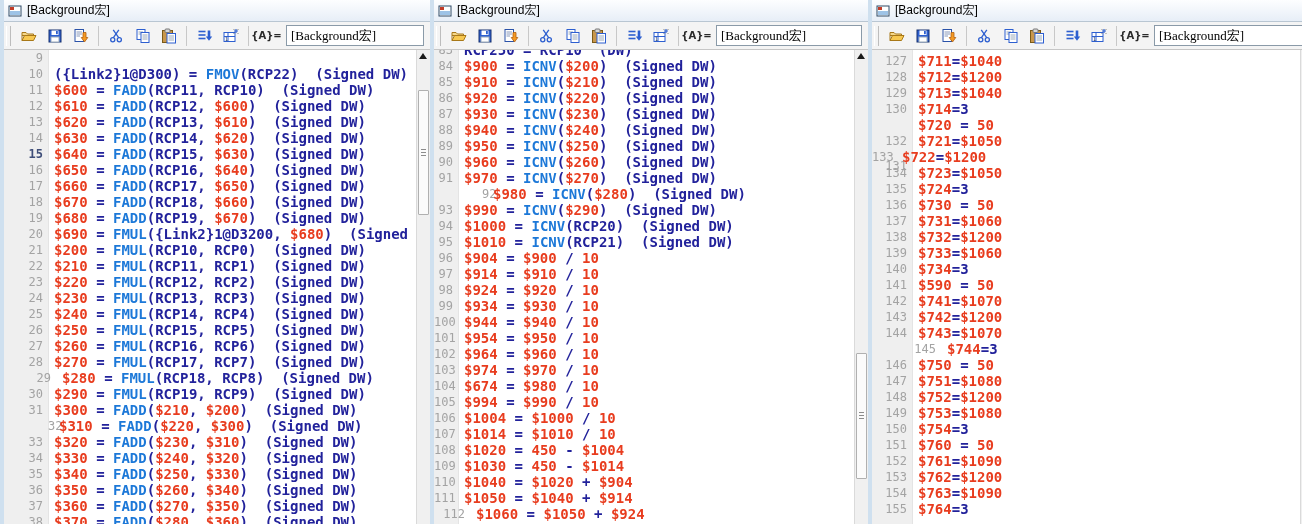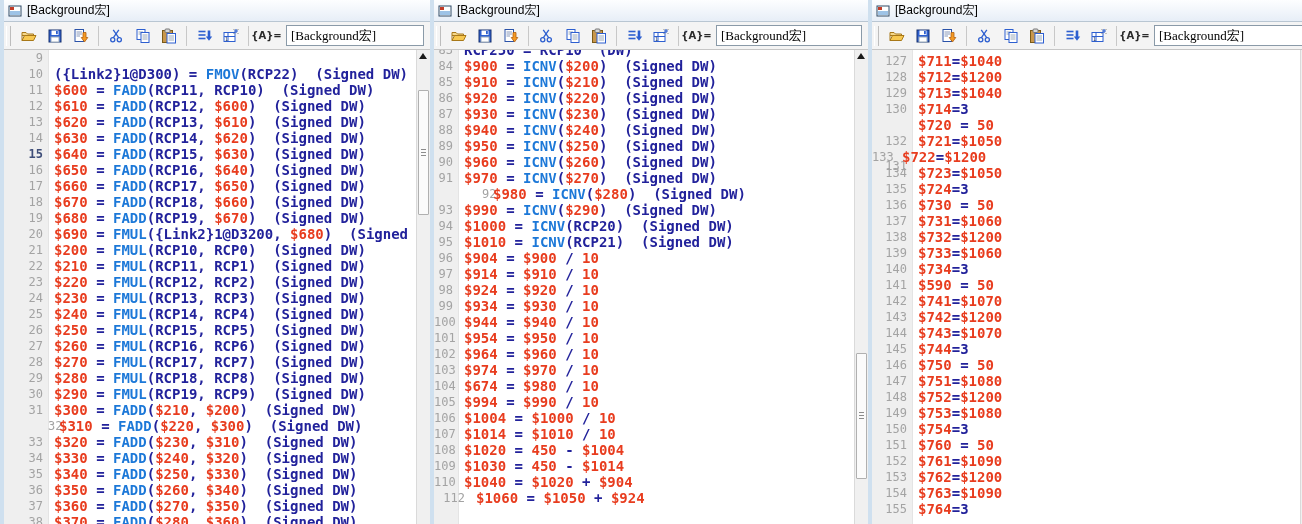--- a/index.html
+++ b/index.html
@@ -177,21 +177,21 @@
         <div class="line"><span class="lnum" style="width: 44px;">19</span><span class="codeseg"><span class="tok-r">$680</span><span class="tok-n"> = </span><span class="tok-f">FADD</span><span class="tok-n">(RCP19, </span><span class="tok-r">$670</span><span class="tok-n">)  (Signed DW)</span></span></div>
         <div class="line"><span class="lnum" style="width: 44px;">20</span><span class="codeseg"><span class="tok-r">$690</span><span class="tok-n"> = </span><span class="tok-f">FMUL</span><span class="tok-n">({Link2}1@D3200, </span><span class="tok-r">$680</span><span class="tok-n">)  (Signed DW)</span></span></div>
         <div class="line"><span class="lnum" style="width: 44px;">21</span><span class="codeseg"><span class="tok-r">$200</span><span class="tok-n"> = </span><span class="tok-f">FMUL</span><span class="tok-n">(RCP10, RCP0)  (Signed DW)</span></span></div>
         <div class="line"><span class="lnum" style="width: 44px;">22</span><span class="codeseg"><span class="tok-r">$210</span><span class="tok-n"> = </span><span class="tok-f">FMUL</span><span class="tok-n">(RCP11, RCP1)  (Signed DW)</span></span></div>
         <div class="line"><span class="lnum" style="width: 44px;">23</span><span class="codeseg"><span class="tok-r">$220</span><span class="tok-n"> = </span><span class="tok-f">FMUL</span><span class="tok-n">(RCP12, RCP2)  (Signed DW)</span></span></div>
         <div class="line"><span class="lnum" style="width: 44px;">24</span><span class="codeseg"><span class="tok-r">$230</span><span class="tok-n"> = </span><span class="tok-f">FMUL</span><span class="tok-n">(RCP13, RCP3)  (Signed DW)</span></span></div>
         <div class="line"><span class="lnum" style="width: 44px;">25</span><span class="codeseg"><span class="tok-r">$240</span><span class="tok-n"> = </span><span class="tok-f">FMUL</span><span class="tok-n">(RCP14, RCP4)  (Signed DW)</span></span></div>
         <div class="line"><span class="lnum" style="width: 44px;">26</span><span class="codeseg"><span class="tok-r">$250</span><span class="tok-n"> = </span><span class="tok-f">FMUL</span><span class="tok-n">(RCP15, RCP5)  (Signed DW)</span></span></div>
         <div class="line"><span class="lnum" style="width: 44px;">27</span><span class="codeseg"><span class="tok-r">$260</span><span class="tok-n"> = </span><span class="tok-f">FMUL</span><span class="tok-n">(RCP16, RCP6)  (Signed DW)</span></span></div>
         <div class="line"><span class="lnum" style="width: 44px;">28</span><span class="codeseg"><span class="tok-r">$270</span><span class="tok-n"> = </span><span class="tok-f">FMUL</span><span class="tok-n">(RCP17, RCP7)  (Signed DW)</span></span></div>
-        <div class="line"><span class="lnum" style="width: 44px;">29</span><span class="codeseg"><span class="tok-r">$280</span><span class="tok-n"> = </span><span class="tok-f">FMUL</span><span class="tok-n">(RCP18, RCP8)  (Signed DW)</span></span></div>
+        <div class="line"><span class="lnum" style="width: 44px; margin-left: 8px;">29</span><span class="codeseg"><span class="tok-r">$280</span><span class="tok-n"> = </span><span class="tok-f">FMUL</span><span class="tok-n">(RCP18, RCP8)  (Signed DW)</span></span></div>
         <div class="line"><span class="lnum" style="width: 44px;">30</span><span class="codeseg"><span class="tok-r">$290</span><span class="tok-n"> = </span><span class="tok-f">FMUL</span><span class="tok-n">(RCP19, RCP9)  (Signed DW)</span></span></div>
         <div class="line"><span class="lnum" style="width: 44px;">31</span><span class="codeseg"><span class="tok-r">$300</span><span class="tok-n"> = </span><span class="tok-f">FADD</span><span class="tok-n">(</span><span class="tok-r">$210</span><span class="tok-n">, </span><span class="tok-r">$200</span><span class="tok-n">)  (Signed DW)</span></span></div>
         <div class="line"><span class="lnum" style="width: 44px; padding-left: 44px;">32</span><span class="codeseg"><span class="tok-r">$310</span><span class="tok-n"> = </span><span class="tok-f">FADD</span><span class="tok-n">(</span><span class="tok-r">$220</span><span class="tok-n">, </span><span class="tok-r">$300</span><span class="tok-n">)  (Signed DW)</span></span></div>
         <div class="line"><span class="lnum" style="width: 44px;">33</span><span class="codeseg"><span class="tok-r">$320</span><span class="tok-n"> = </span><span class="tok-f">FADD</span><span class="tok-n">(</span><span class="tok-r">$230</span><span class="tok-n">, </span><span class="tok-r">$310</span><span class="tok-n">)  (Signed DW)</span></span></div>
         <div class="line"><span class="lnum" style="width: 44px;">34</span><span class="codeseg"><span class="tok-r">$330</span><span class="tok-n"> = </span><span class="tok-f">FADD</span><span class="tok-n">(</span><span class="tok-r">$240</span><span class="tok-n">, </span><span class="tok-r">$320</span><span class="tok-n">)  (Signed DW)</span></span></div>
         <div class="line"><span class="lnum" style="width: 44px;">35</span><span class="codeseg"><span class="tok-r">$340</span><span class="tok-n"> = </span><span class="tok-f">FADD</span><span class="tok-n">(</span><span class="tok-r">$250</span><span class="tok-n">, </span><span class="tok-r">$330</span><span class="tok-n">)  (Signed DW)</span></span></div>
         <div class="line"><span class="lnum" style="width: 44px;">36</span><span class="codeseg"><span class="tok-r">$350</span><span class="tok-n"> = </span><span class="tok-f">FADD</span><span class="tok-n">(</span><span class="tok-r">$260</span><span class="tok-n">, </span><span class="tok-r">$340</span><span class="tok-n">)  (Signed DW)</span></span></div>
         <div class="line"><span class="lnum" style="width: 44px;">37</span><span class="codeseg"><span class="tok-r">$360</span><span class="tok-n"> = </span><span class="tok-f">FADD</span><span class="tok-n">(</span><span class="tok-r">$270</span><span class="tok-n">, </span><span class="tok-r">$350</span><span class="tok-n">)  (Signed DW)</span></span></div>
         <div class="line"><span class="lnum" style="width: 44px;">38</span><span class="codeseg"><span class="tok-r">$370</span><span class="tok-n"> = </span><span class="tok-f">FADD</span><span class="tok-n">(</span><span class="tok-r">$280</span><span class="tok-n">, </span><span class="tok-r">$360</span><span class="tok-n">)  (Signed DW)</span></span></div>
       </div>
@@ -336,20 +336,21 @@
         <div class="line"><span class="lnum" style="width: 24px;">101</span><span class="codeseg"><span class="tok-r">$954</span><span class="tok-n"> = </span><span class="tok-r">$950</span><span class="tok-n"> / </span><span class="tok-r">10</span></span></div>
         <div class="line"><span class="lnum" style="width: 24px;">102</span><span class="codeseg"><span class="tok-r">$964</span><span class="tok-n"> = </span><span class="tok-r">$960</span><span class="tok-n"> / </span><span class="tok-r">10</span></span></div>
         <div class="line"><span class="lnum" style="width: 24px;">103</span><span class="codeseg"><span class="tok-r">$974</span><span class="tok-n"> = </span><span class="tok-r">$970</span><span class="tok-n"> / </span><span class="tok-r">10</span></span></div>
         <div class="line"><span class="lnum" style="width: 24px;">104</span><span class="codeseg"><span class="tok-r">$674</span><span class="tok-n"> = </span><span class="tok-r">$980</span><span class="tok-n"> / </span><span class="tok-r">10</span></span></div>
         <div class="line"><span class="lnum" style="width: 24px;">105</span><span class="codeseg"><span class="tok-r">$994</span><span class="tok-n"> = </span><span class="tok-r">$990</span><span class="tok-n"> / </span><span class="tok-r">10</span></span></div>
         <div class="line"><span class="lnum" style="width: 24px;">106</span><span class="codeseg"><span class="tok-r">$1004</span><span class="tok-n"> = </span><span class="tok-r">$1000</span><span class="tok-n"> / </span><span class="tok-r">10</span></span></div>
         <div class="line"><span class="lnum" style="width: 24px;">107</span><span class="codeseg"><span class="tok-r">$1014</span><span class="tok-n"> = </span><span class="tok-r">$1010</span><span class="tok-n"> / </span><span class="tok-r">10</span></span></div>
         <div class="line"><span class="lnum" style="width: 24px;">108</span><span class="codeseg"><span class="tok-r">$1020</span><span class="tok-n"> = </span><span class="tok-r">450</span><span class="tok-n"> - </span><span class="tok-r">$1004</span></span></div>
         <div class="line"><span class="lnum" style="width: 24px;">109</span><span class="codeseg"><span class="tok-r">$1030</span><span class="tok-n"> = </span><span class="tok-r">450</span><span class="tok-n"> - </span><span class="tok-r">$1014</span></span></div>
         <div class="line"><span class="lnum" style="width: 24px;">110</span><span class="codeseg"><span class="tok-r">$1040</span><span class="tok-n"> = </span><span class="tok-r">$1020</span><span class="tok-n"> + </span><span class="tok-r">$904</span></span></div>
+        <div class="line"><span class="lnum" style="width: 24px;">111</span><span class="codeseg"><span class="tok-r">$1050</span><span class="tok-n"> = </span><span class="tok-r">$1040</span><span class="tok-n"> + </span><span class="tok-r">$914</span></span></div>
         <div class="line"><span class="lnum" style="width: 36px;">112</span><span class="codeseg"><span class="tok-r">$1060</span><span class="tok-n"> = </span><span class="tok-r">$1050</span><span class="tok-n"> + </span><span class="tok-r">$924</span></span></div>
       </div>
       <div class="scrollbar">
         <div class="sb-arrow"></div>
         <div class="sb-thumb" style="top: 303px; height: 124px;">
           <div class="sb-grip"></div>
         </div>
       </div>
     </div>
   </div>
@@ -476,21 +477,21 @@
         <div class="line"><span class="lnum" style="width: 40px;">135</span><span class="codeseg"><span class="tok-r">$724</span><span class="tok-n">=3</span></span></div>
         <div class="line"><span class="lnum" style="width: 40px;">136</span><span class="codeseg"><span class="tok-r">$730</span><span class="tok-n"> = </span><span class="tok-r">50</span></span></div>
         <div class="line"><span class="lnum" style="width: 40px;">137</span><span class="codeseg"><span class="tok-r">$731</span><span class="tok-n">=</span><span class="tok-r">$1060</span></span></div>
         <div class="line"><span class="lnum" style="width: 40px;">138</span><span class="codeseg"><span class="tok-r">$732</span><span class="tok-n">=</span><span class="tok-r">$1200</span></span></div>
         <div class="line"><span class="lnum" style="width: 40px;">139</span><span class="codeseg"><span class="tok-r">$733</span><span class="tok-n">=</span><span class="tok-r">$1060</span></span></div>
         <div class="line"><span class="lnum" style="width: 40px;">140</span><span class="codeseg"><span class="tok-r">$734</span><span class="tok-n">=3</span></span></div>
         <div class="line"><span class="lnum" style="width: 40px;">141</span><span class="codeseg"><span class="tok-r">$590</span><span class="tok-n"> = </span><span class="tok-r">50</span></span></div>
         <div class="line"><span class="lnum" style="width: 40px;">142</span><span class="codeseg"><span class="tok-r">$741</span><span class="tok-n">=</span><span class="tok-r">$1070</span></span></div>
         <div class="line"><span class="lnum" style="width: 40px;">143</span><span class="codeseg"><span class="tok-r">$742</span><span class="tok-n">=</span><span class="tok-r">$1200</span></span></div>
         <div class="line"><span class="lnum" style="width: 40px;">144</span><span class="codeseg"><span class="tok-r">$743</span><span class="tok-n">=</span><span class="tok-r">$1070</span></span></div>
-        <div class="line"><span class="lnum" style="width: 40px;">145</span><span class="codeseg"><span class="tok-r">$744</span><span class="tok-n">=3</span></span></div>
+        <div class="line"><span class="lnum" style="width: 40px; margin-left: 29px;">145</span><span class="codeseg"><span class="tok-r">$744</span><span class="tok-n">=3</span></span></div>
         <div class="line"><span class="lnum" style="width: 40px;">146</span><span class="codeseg"><span class="tok-r">$750</span><span class="tok-n"> = </span><span class="tok-r">50</span></span></div>
         <div class="line"><span class="lnum" style="width: 40px;">147</span><span class="codeseg"><span class="tok-r">$751</span><span class="tok-n">=</span><span class="tok-r">$1080</span></span></div>
         <div class="line"><span class="lnum" style="width: 40px;">148</span><span class="codeseg"><span class="tok-r">$752</span><span class="tok-n">=</span><span class="tok-r">$1200</span></span></div>
         <div class="line"><span class="lnum" style="width: 40px;">149</span><span class="codeseg"><span class="tok-r">$753</span><span class="tok-n">=</span><span class="tok-r">$1080</span></span></div>
         <div class="line"><span class="lnum" style="width: 40px;">150</span><span class="codeseg"><span class="tok-r">$754</span><span class="tok-n">=3</span></span></div>
         <div class="line"><span class="lnum" style="width: 40px;">151</span><span class="codeseg"><span class="tok-r">$760</span><span class="tok-n"> = </span><span class="tok-r">50</span></span></div>
         <div class="line"><span class="lnum" style="width: 40px;">152</span><span class="codeseg"><span class="tok-r">$761</span><span class="tok-n">=</span><span class="tok-r">$1090</span></span></div>
         <div class="line"><span class="lnum" style="width: 40px;">153</span><span class="codeseg"><span class="tok-r">$762</span><span class="tok-n">=</span><span class="tok-r">$1200</span></span></div>
         <div class="line"><span class="lnum" style="width: 40px;">154</span><span class="codeseg"><span class="tok-r">$763</span><span class="tok-n">=</span><span class="tok-r">$1090</span></span></div>
         <div class="line"><span class="lnum" style="width: 40px;">155</span><span class="codeseg"><span class="tok-r">$764</span><span class="tok-n">=3</span></span></div>

